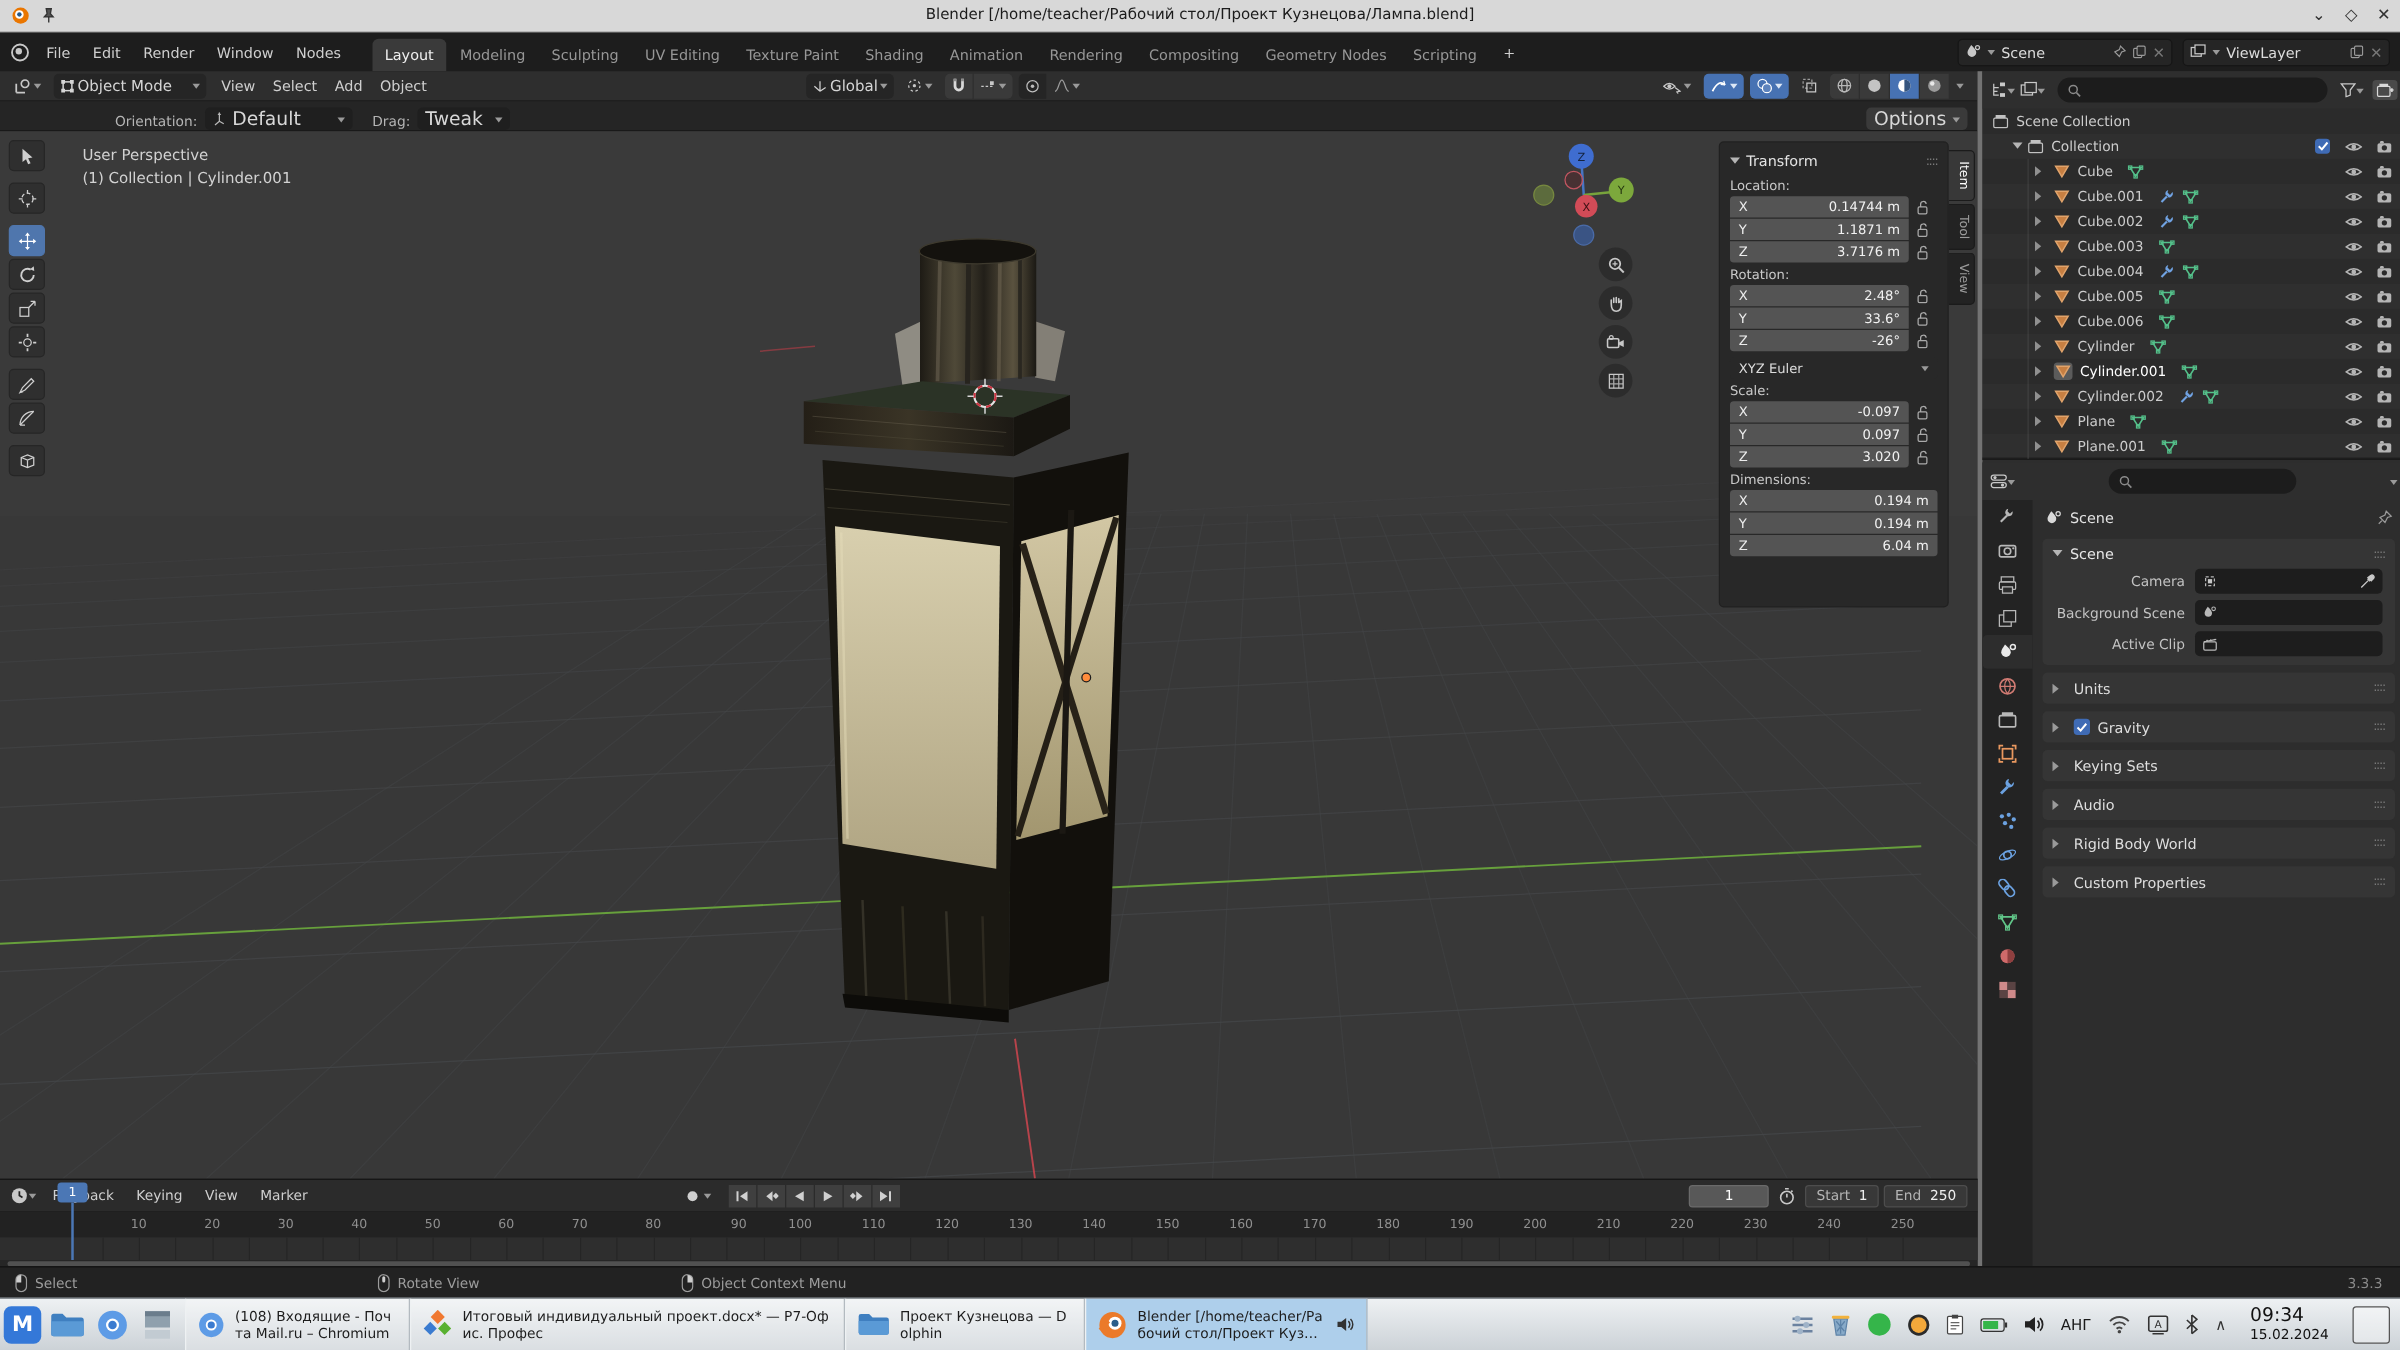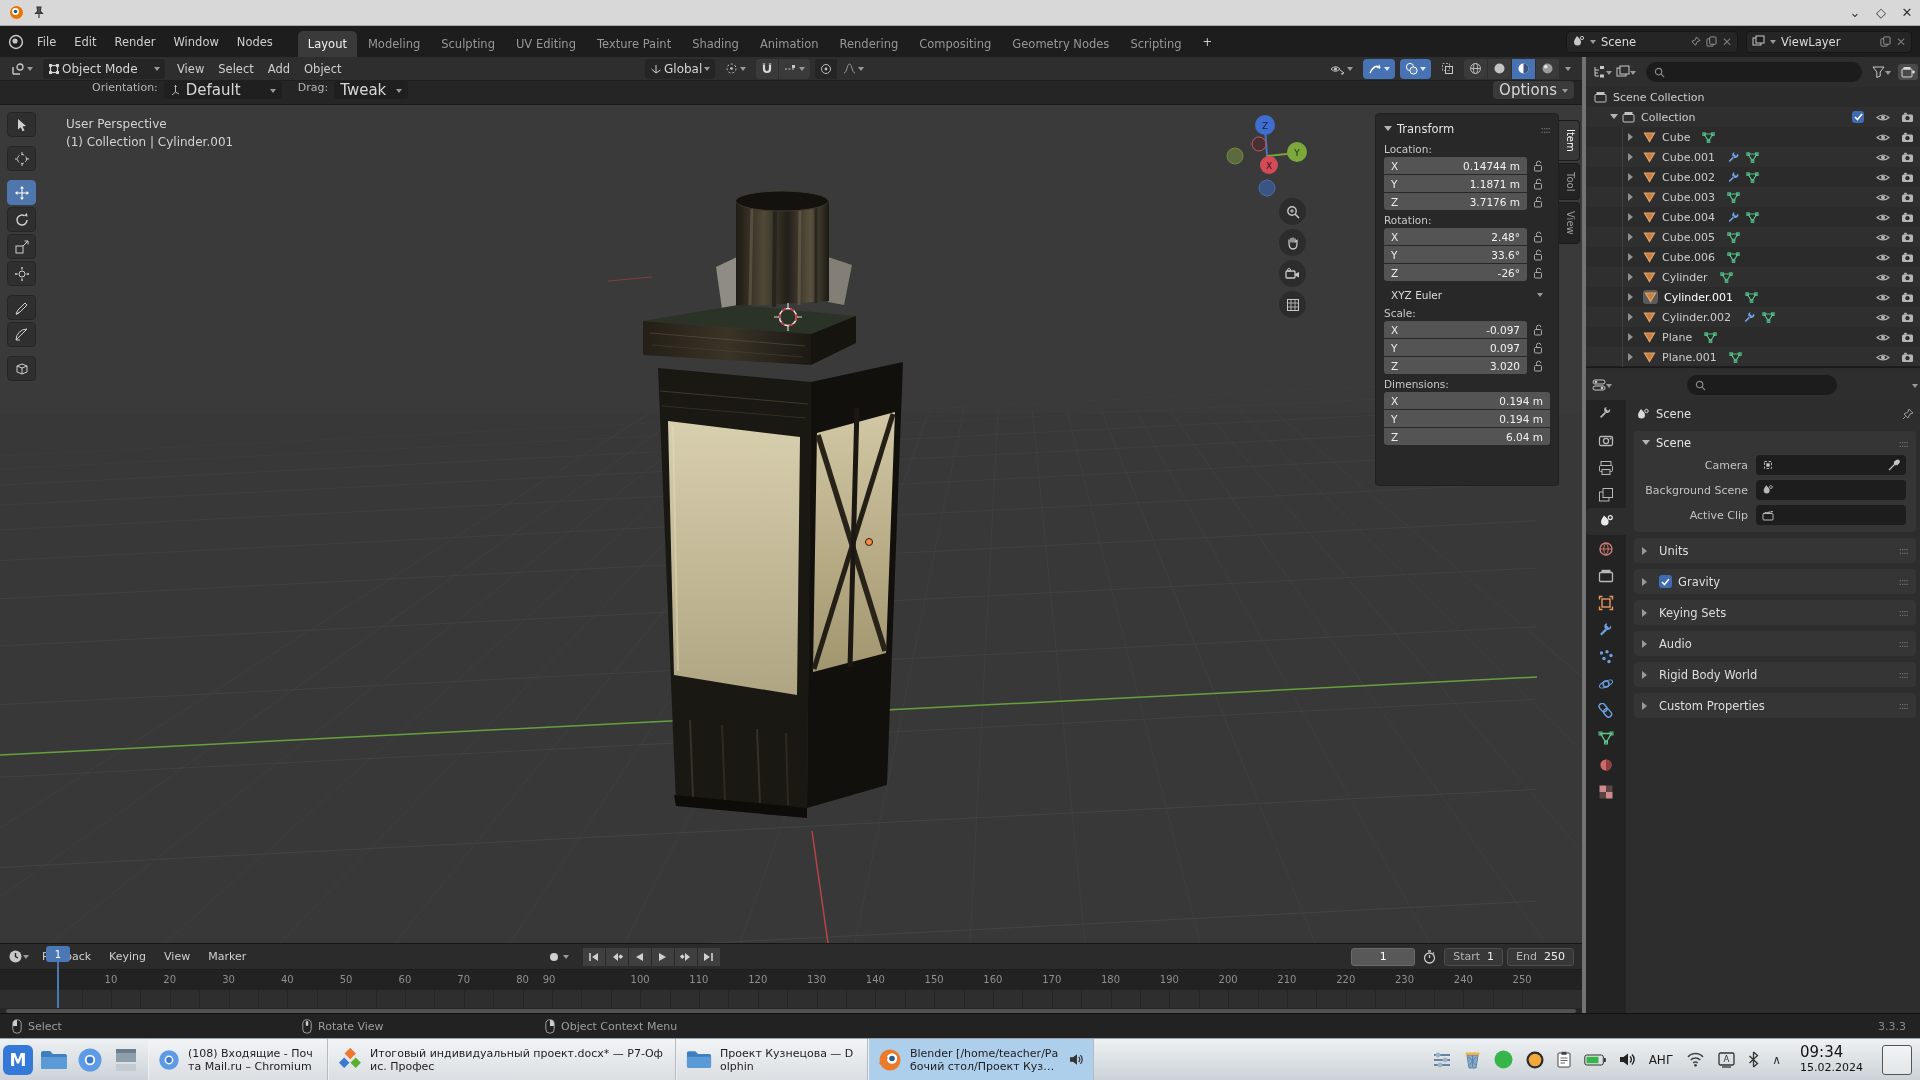--- a/index.html
+++ b/index.html
@@ -25,21 +25,21 @@
   
   #vph{left:0;top:57px;width:1582px;height:24px;background:#2e2e2e;border-bottom:1px solid #1f1f1f;display:flex;align-items:center;padding:0 6px;gap:5px}
   #vph .menu{padding:2px 7px;font-size:11.5px}
   .hbtn{height:20px;display:flex;align-items:center;gap:2px;background:#252525;border-radius:4px;padding:0 5px;color:#d5d5d5;font-size:12px}
   .hbtn.flat{background:transparent}
   .hbtn.on{background:#4772b3;color:#fff}
   .joined{display:flex;gap:1px}
   .joined .hbtn{border-radius:0}
   .joined .hbtn:first-child{border-radius:4px 0 0 4px}
   .joined .hbtn:last-child{border-radius:0 4px 4px 0}
-  #vptools{left:0;top:81px;width:1582px;height:24px;background:#252525;border-bottom:1px solid #191919;display:flex;align-items:flex-start;padding:0 8px 0 92px;gap:6px}
+  #vptools{left:0;top:81px;width:1582px;height:24px;background:#252525;border-bottom:1px solid #191919;display:flex;align-items:flex-end;padding:0 8px 0 92px;gap:6px}
   #vptools .lbl{color:#b5b5b5;font-size:11px}
   .dd{height:18px;background:#1f1f1f;border-radius:4px;display:flex;align-items:center;gap:5px;padding:0 6px;color:#d8d8d8;font-size:15px}
   
   #viewport{left:0;top:105px;width:1582px;height:838px;background:#3a3a3a;overflow:hidden}
   #vptext{left:66px;top:10px;color:#d2d2d2;font-size:12px;line-height:18px}
   #toolbar{left:7px;top:7px;width:30px;display:flex;flex-direction:column;gap:2px}
   .tool{width:29px;height:25px;background:#2f2f2f;border:1px solid #262626;border-radius:4px;display:flex;align-items:center;justify-content:center;color:#cfcfcf}
   .tool.on{background:#4f76ad;border-color:#4f76ad;color:#fff}
   .tool.gap{margin-top:7px}
   .navbtn{position:absolute;width:27px;height:27px;border-radius:50%;background:rgba(40,40,40,.75);display:flex;align-items:center;justify-content:center;color:#c8c8c8}
@@ -122,20 +122,21 @@
         <circle cx="7.5" cy="7.5" r="6.5" fill="#ea7600"></circle>
         <circle cx="6.5" cy="6.5" r="3.4" fill="#fff"></circle>
         <circle cx="6.5" cy="6.5" r="1.8" fill="#265787"></circle>
       </svg>
   </span>
   <span style="margin-left:9px">
     <svg width="12" height="13" viewBox="0 0 12 13">
         <path d="M4 1 L8 1 L7.3 5 L9.5 7.5 L2.5 7.5 L4.7 5 Z M6 7.5 L6 12" stroke="#333" fill="#555" stroke-width="1.1"></path>
       </svg>
   </span>
+  <div class="title">Blender [/home/teacher/Рабочий стол/Проект Кузнецова/Лампа.blend]</div>
   <div class="row" style="margin-left:auto">
     <div class="winbtn">⌄</div>
     <div class="winbtn">◇</div>
     <div class="winbtn">✕</div>
   </div>
 </div>
 
 <div class="abs" id="topbar">
   <span style="margin-right:2px">
     <svg width="16" height="16" viewBox="0 0 15 15">
@@ -1486,21 +1487,21 @@
   </div>
   <div id="ruler">
       <span class="tick" style="left:110.92px">10</span>
       <span class="tick" style="left:169.72px">20</span>
       <span class="tick" style="left:228.52px">30</span>
       <span class="tick" style="left:287.32px">40</span>
       <span class="tick" style="left:346.12px">50</span>
       <span class="tick" style="left:404.92px">60</span>
       <span class="tick" style="left:463.71999999999997px">70</span>
       <span class="tick" style="left:522.52px">80</span>
-      <span class="tick" style="left:549px">90</span>
+      <span class="tick" style="left:591px">90</span>
       <span class="tick" style="left:640.12px">100</span>
       <span class="tick" style="left:698.92px">110</span>
       <span class="tick" style="left:757.72px">120</span>
       <span class="tick" style="left:816.52px">130</span>
       <span class="tick" style="left:875.3199999999999px">140</span>
       <span class="tick" style="left:934.12px">150</span>
       <span class="tick" style="left:992.92px">160</span>
       <span class="tick" style="left:1051.72px">170</span>
       <span class="tick" style="left:1110.52px">180</span>
       <span class="tick" style="left:1169.32px">190</span>

